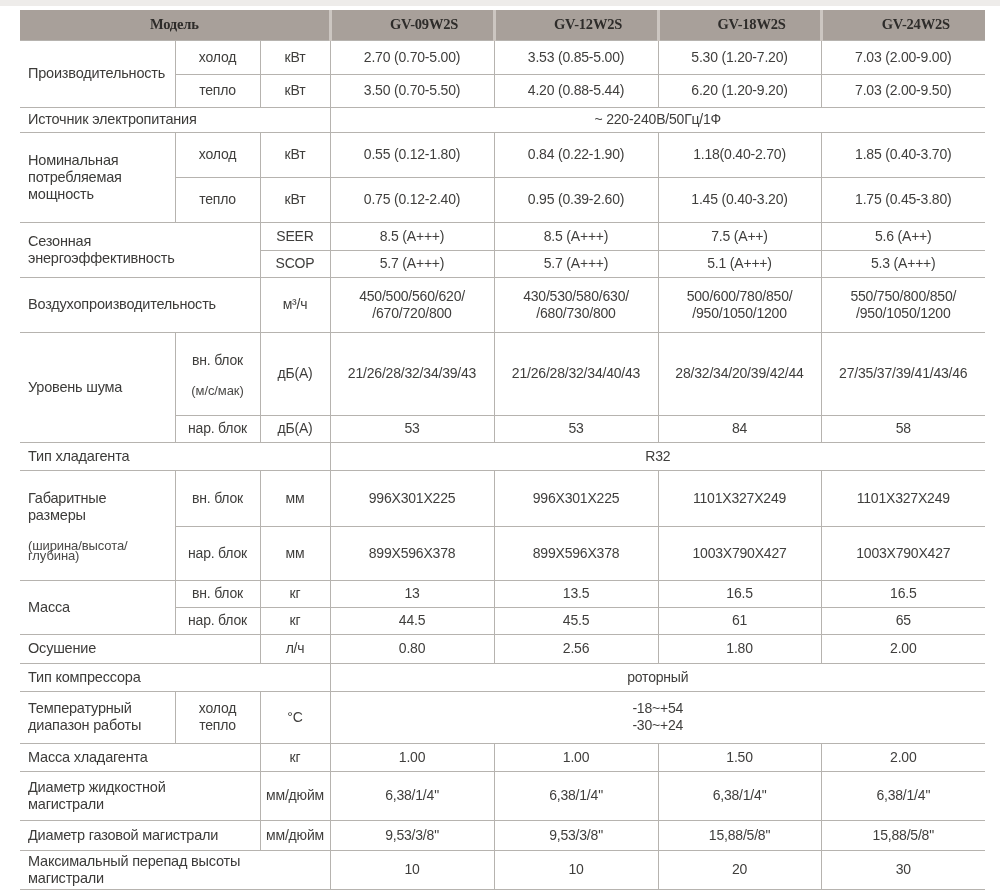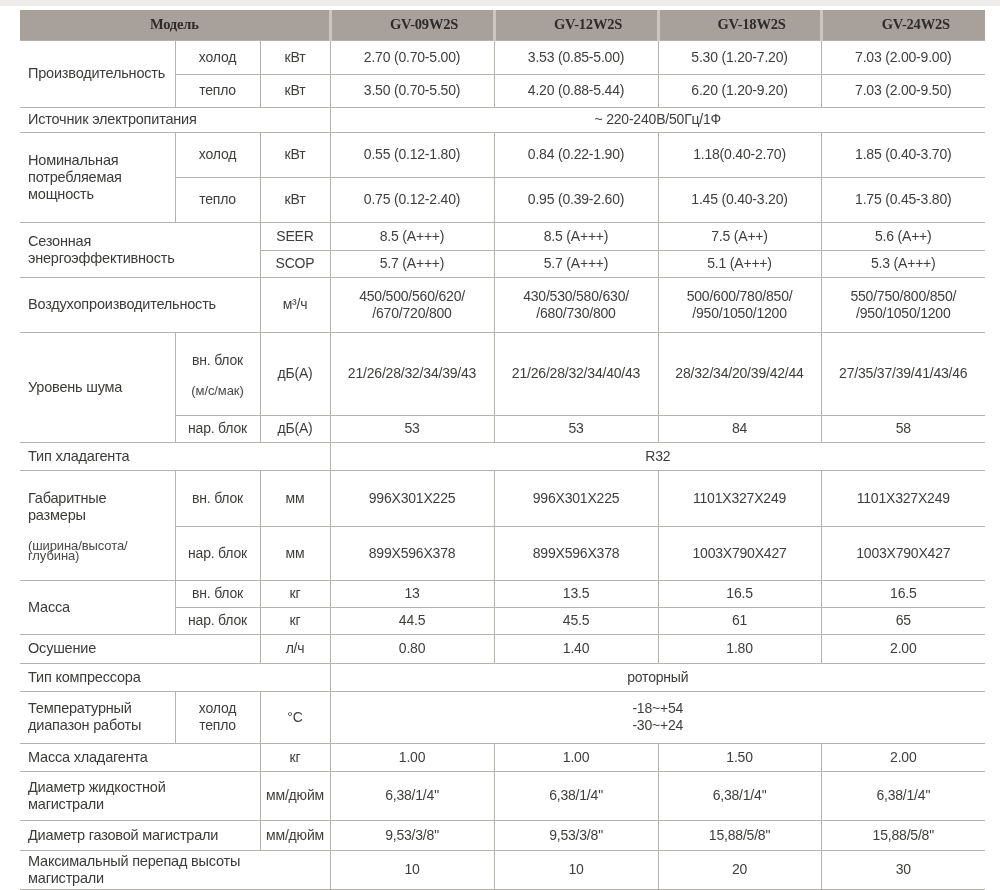--- a/index.html
+++ b/index.html
@@ -214,21 +214,21 @@
     <td class="val">44.5</td>
     <td class="val">45.5</td>
     <td class="val">61</td>
     <td class="val">65</td>
   </tr>
 
   <tr style="height:29px">
     <td class="lbl" colspan="2">Осушение</td>
     <td class="unit">л/ч</td>
     <td class="val">0.80</td>
-    <td class="val">1.40</td>
+    <td class="val">2.56</td>
     <td class="val">1.80</td>
     <td class="val">2.00</td>
   </tr>
 
   <tr style="height:28px">
     <td class="lbl" colspan="3">Тип компрессора</td>
     <td class="val" colspan="4">роторный</td>
   </tr>
 
   <tr style="height:52px">

